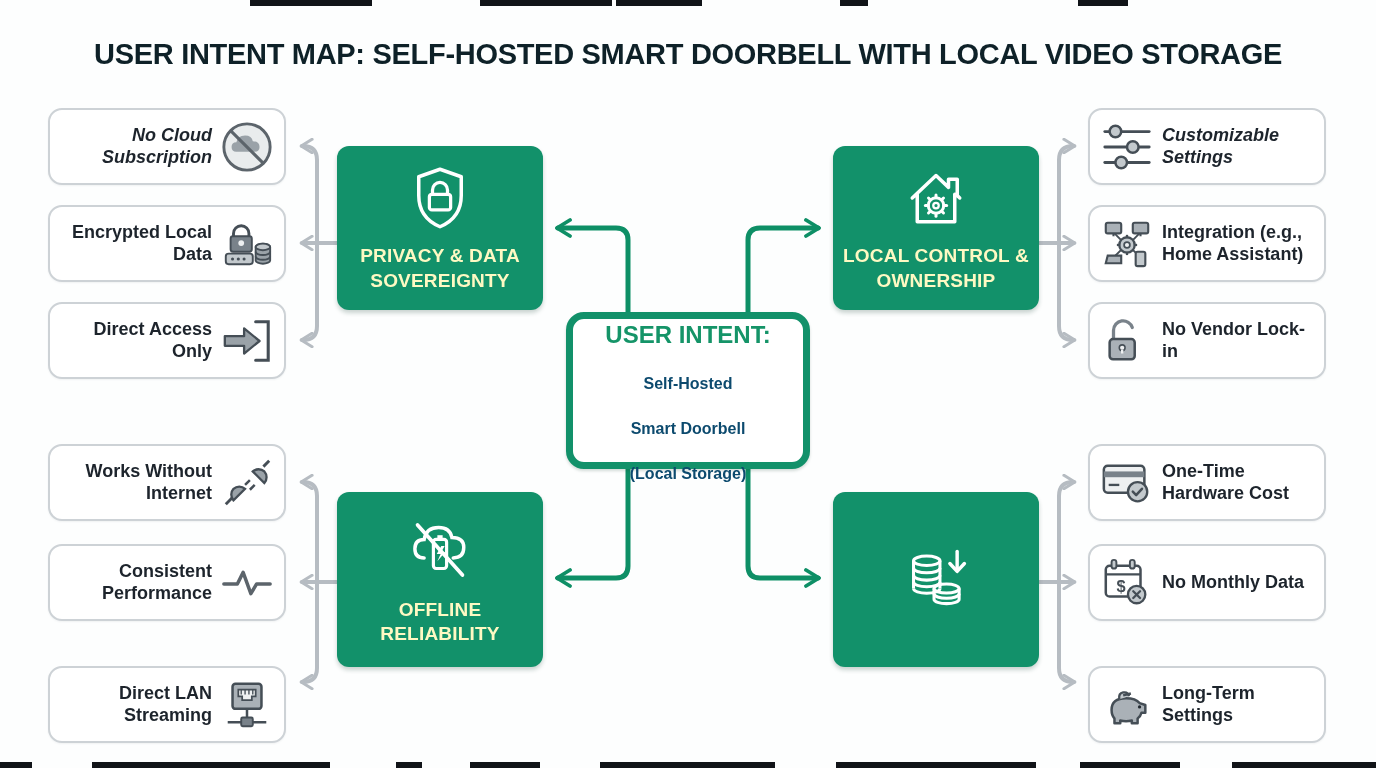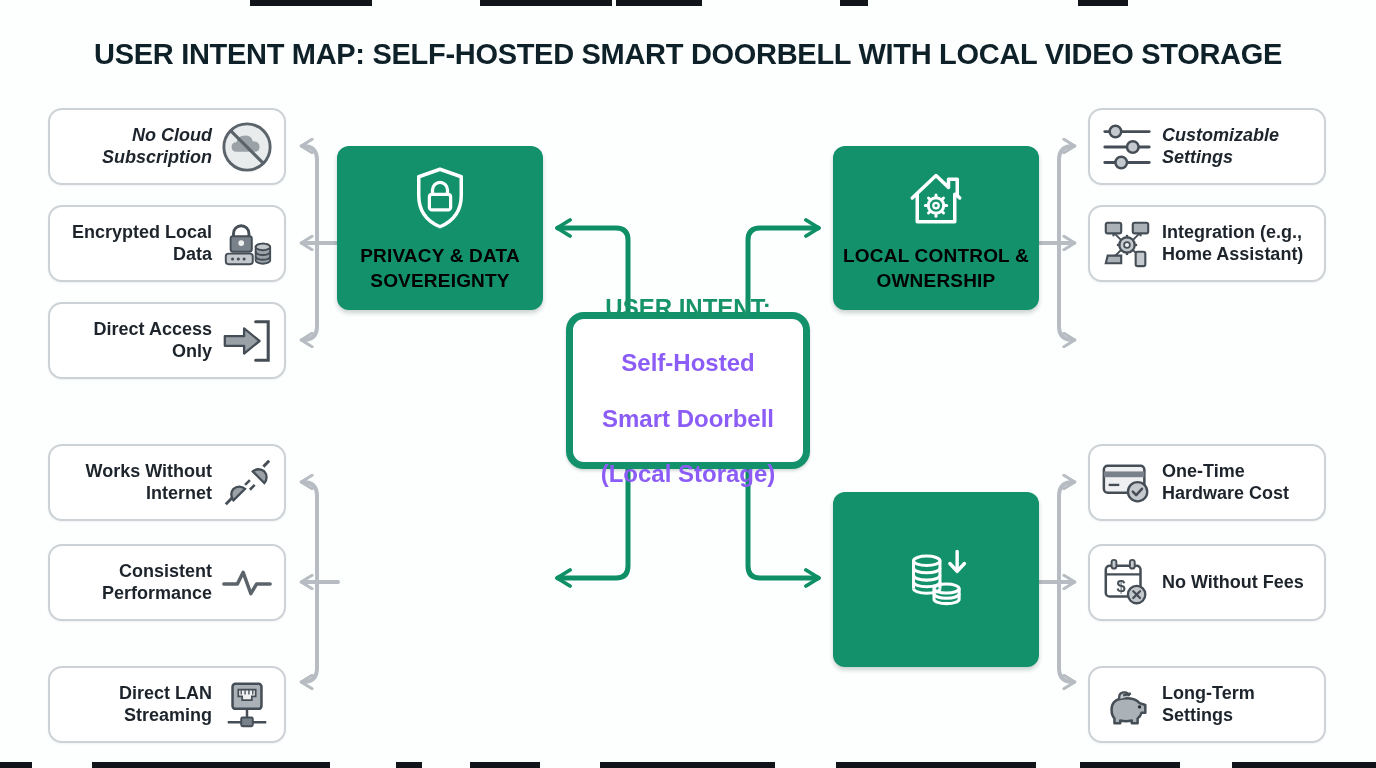--- a/index.html
+++ b/index.html
@@ -34,37 +34,37 @@
   .row1{top:108px;font-style:italic;}.row2{top:205px;}.row3{top:302px;}
   .row4{top:444px;}.row5{top:544px;}.row6{top:666px;}
   
   .branch{
     position:absolute;width:206px;background:#12916a;border-radius:12px;
     display:flex;flex-direction:column;align-items:center;justify-content:center;
     gap:7px;box-sizing:border-box;padding:10px 8px;
     box-shadow:0 3px 4px rgba(20,60,45,0.22);
   }
   .branch .blabel{
-    color:#000000;font-size:19px;font-weight:bold;text-align:center;line-height:1.28;
+    color:#fef9c3;font-size:19px;font-weight:bold;text-align:center;line-height:1.28;
     letter-spacing:0.2px;
   }
   .b-tl{left:337px;top:146px;height:164px;}
   .b-tr{left:833px;top:146px;height:164px;}
   .b-bl{left:337px;top:492px;height:175px;}
   .b-br{left:833px;top:492px;height:175px;}
   
   .center-box{
     position:absolute;left:566px;top:312px;width:244px;height:157px;
     background:#ffffff;border:7px solid #12916a;border-radius:18px;
     box-sizing:border-box;display:flex;flex-direction:column;
-    align-items:center;justify-content:center;line-height:1.3;
+    align-items:center;justify-content:space-between;line-height:1.3;
     box-shadow:0 2px 3px rgba(20,60,45,0.18);
   }
   .center-box .ch{font-size:24px;font-weight:bold;color:#159468;}
-  .center-box .cl{font-size:24px;font-weight:bold;color:#8b5cf6;margin-top:24px;}
+  .center-box .cl{font-size:16px;font-weight:bold;color:#0c4a6e;margin-top:24px;}
 </style>
 </head>
 <body>
 
 <div id="canvas">
 
   <div class="edge-dash" style="left:250px;top:0;width:122px;"></div>
   <div class="edge-dash" style="left:480px;top:0;width:132px;"></div>
   <div class="edge-dash" style="left:616px;top:0;width:86px;"></div>
   <div class="edge-dash" style="left:840px;top:0;width:28px;"></div>
@@ -234,20 +234,31 @@
             <line x1="28" y1="18.5" x2="28" y2="22"></line>
             <line x1="28" y1="36" x2="28" y2="39.5"></line>
             <line x1="17.5" y1="29" x2="21" y2="29"></line>
             <line x1="35" y1="29" x2="38.5" y2="29"></line>
           </g>
         </svg>
     </div>
     <div class="txt">Integration (e.g., Home Assistant)</div>
   </div>
 
+  <div class="leaf r col-r row3">
+    <div class="ic">
+      <svg width="54" height="54" viewBox="0 0 56 56">
+          <path d="M14 26 v-9 a10 10 0 0 1 19.5 -3" fill="none" stroke="#79828a" stroke-width="3.4" stroke-linecap="round"></path>
+          <rect x="10" y="26" width="26" height="21" rx="3.5" fill="#aab1b7" stroke="#454e56" stroke-width="2.6"></rect>
+          <circle cx="23" cy="35" r="3" fill="#eef0f1" stroke="#454e56" stroke-width="1.6"></circle>
+          <line x1="23" y1="37" x2="23" y2="41" stroke="#eef0f1" stroke-width="2.4"></line>
+        </svg>
+    </div>
+    <div class="txt">No Vendor Lock-in</div>
+  </div>
 
   <div class="leaf r col-r row4">
     <div class="ic">
       <svg width="54" height="54" viewBox="0 0 56 56">
           <rect x="4" y="10" width="42" height="28" rx="4" fill="#eef0f1" stroke="#454e56" stroke-width="2.6"></rect>
           <rect x="4" y="16" width="42" height="6" fill="#79828a"></rect>
           <line x1="9" y1="30" x2="20" y2="30" stroke="#454e56" stroke-width="2.4"></line>
           <circle cx="39" cy="37" r="10" fill="#c3c9cd" stroke="#454e56" stroke-width="2.4"></circle>
           <path d="M34 37 l3.5 3.5 l6 -6.5" fill="none" stroke="#454e56" stroke-width="2.6" stroke-linecap="round" stroke-linejoin="round"></path>
         </svg>
@@ -260,21 +271,21 @@
       <svg width="54" height="54" viewBox="0 0 56 56">
           <rect x="6" y="10" width="36" height="32" rx="4" fill="#ffffff" stroke="#454e56" stroke-width="2.6"></rect>
           <line x1="6" y1="19" x2="42" y2="19" stroke="#454e56" stroke-width="2.4"></line>
           <rect x="12" y="4" width="5" height="9" rx="2.5" fill="#c3c9cd" stroke="#454e56" stroke-width="2"></rect>
           <rect x="31" y="4" width="5" height="9" rx="2.5" fill="#c3c9cd" stroke="#454e56" stroke-width="2"></rect>
           <text x="17" y="37" font-family="'Liberation Sans',sans-serif" font-size="17" font-weight="bold" fill="#454e56">$</text>
           <circle cx="38" cy="40" r="9" fill="#c3c9cd" stroke="#454e56" stroke-width="2.4"></circle>
           <path d="M34.5 36.5 l7 7 M41.5 36.5 l-7 7" stroke="#454e56" stroke-width="2.4" stroke-linecap="round"></path>
         </svg>
     </div>
-    <div class="txt">No Without Fees</div>
+    <div class="txt">No Monthly Data</div>
   </div>
 
   <div class="leaf r col-r row6">
     <div class="ic">
       <svg width="54" height="54" viewBox="0 0 56 56">
           <path d="M12 33 q0 -12 15 -12 q10 0 14 5 l6 2 v8 h-4 q-1 4 -4 6 v5 h-6 v-3 q-6 1.5 -12 0 v3 h-6 v-5 q-3 -3 -3 -9 Z" fill="#aab1b7" stroke="#454e56" stroke-width="2.6" stroke-linejoin="round"></path>
           <path d="M20 22 q-1 -6 4 -7 q5 -1 6 4" fill="#c3c9cd" stroke="#454e56" stroke-width="2.4"></path>
           <line x1="24" y1="18" x2="32" y2="16" stroke="#454e56" stroke-width="2.6"></line>
           <circle cx="41" cy="30" r="1.7" fill="#20282f"></circle>
         </svg>
@@ -307,20 +318,32 @@
             <line x1="22" y1="28" x2="23.6" y2="29.6"></line>
             <line x1="32.4" y1="38.4" x2="34" y2="40"></line>
             <line x1="34" y1="28" x2="32.4" y2="29.6"></line>
             <line x1="23.6" y1="38.4" x2="22" y2="40"></line>
           </g>
         </svg>
     </div>
     <div class="blabel">LOCAL CONTROL &amp; OWNERSHIP</div>
   </div>
 
+  <div class="branch b-bl">
+    <div>
+      <svg width="74" height="74" viewBox="0 0 56 56">
+          <path d="M16 34 q-7 0 -7 -7 q0 -7 7 -7 q1.5 -9 11 -9 q8.5 0 10 7.5 q9 0 9 7.5 q0 8 -8 8" fill="none" stroke="#ffffff" stroke-width="2.6" stroke-linecap="round"></path>
+          <rect x="23" y="20" width="10" height="22" rx="2" fill="none" stroke="#ffffff" stroke-width="2.4"></rect>
+          <line x1="26" y1="18" x2="30" y2="18" stroke="#ffffff" stroke-width="2.4"></line>
+          <path d="M29 25 l-3.5 6 h3 l-2.5 5.5 l6 -7 h-3 l2.5 -4.5 Z" fill="#ffffff"></path>
+          <line x1="11" y1="9" x2="45" y2="47" stroke="#ffffff" stroke-width="2.8" stroke-linecap="round"></line>
+        </svg>
+    </div>
+    <div class="blabel">OFFLINE RELIABILITY</div>
+  </div>
 
   <div class="branch b-br">
     <div>
       <svg width="74" height="74" viewBox="0 0 56 56">
           <g fill="none" stroke="#ffffff" stroke-width="2.3">
             <ellipse cx="21" cy="15" rx="10" ry="3.6"></ellipse>
             <path d="M11 15 v21 M31 15 v21"></path>
             <path d="M11 20.5 a10 3.6 0 0 0 20 0 M11 26 a10 3.6 0 0 0 20 0 M11 31 a10 3.6 0 0 0 20 0 M11 36 a10 3.6 0 0 0 20 0"></path>
             <ellipse cx="36" cy="36" rx="9.5" ry="3.4"></ellipse>
             <path d="M26.5 36 v8 a9.5 3.4 0 0 0 19 0 v-8"></path>

